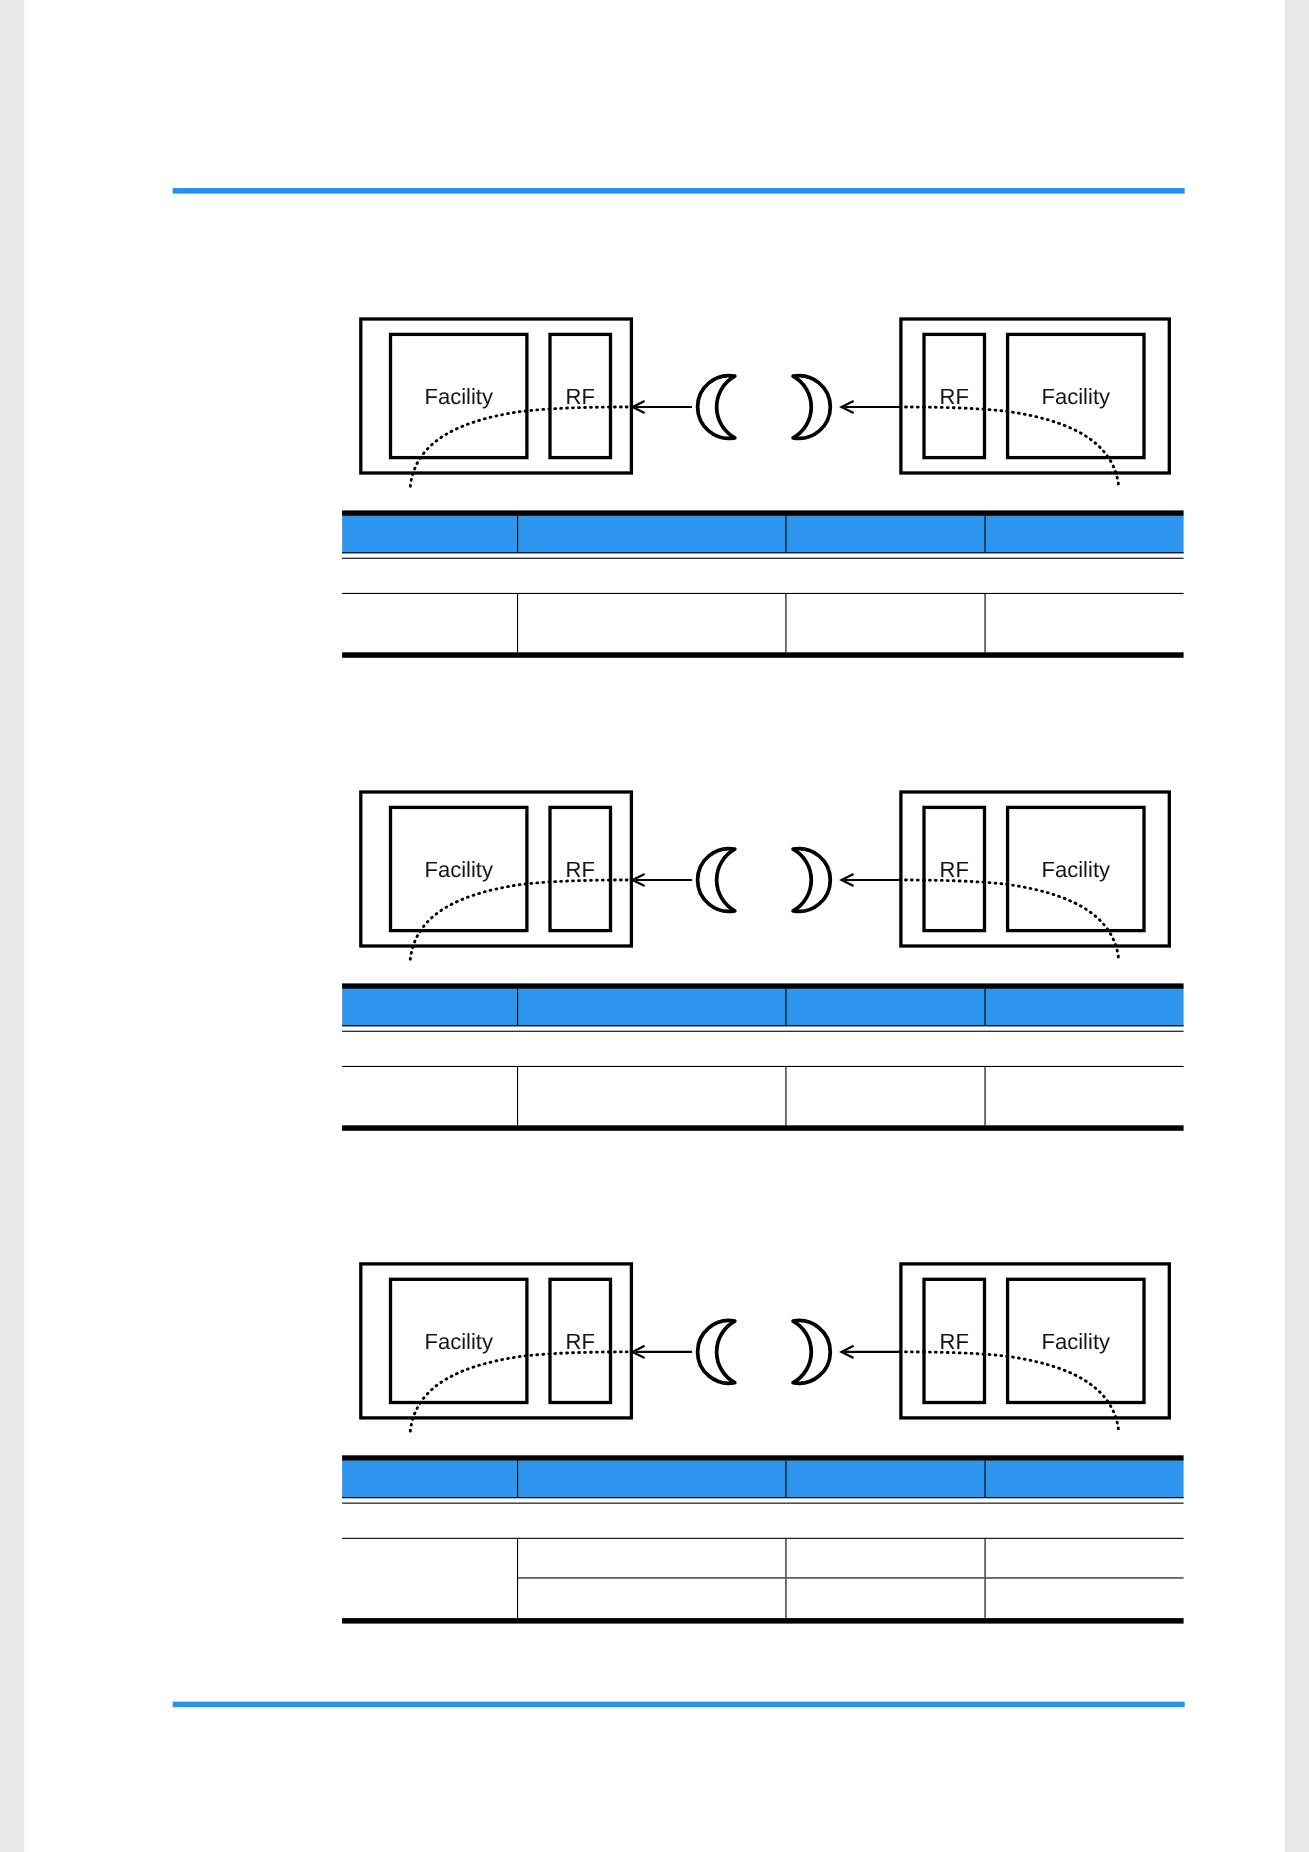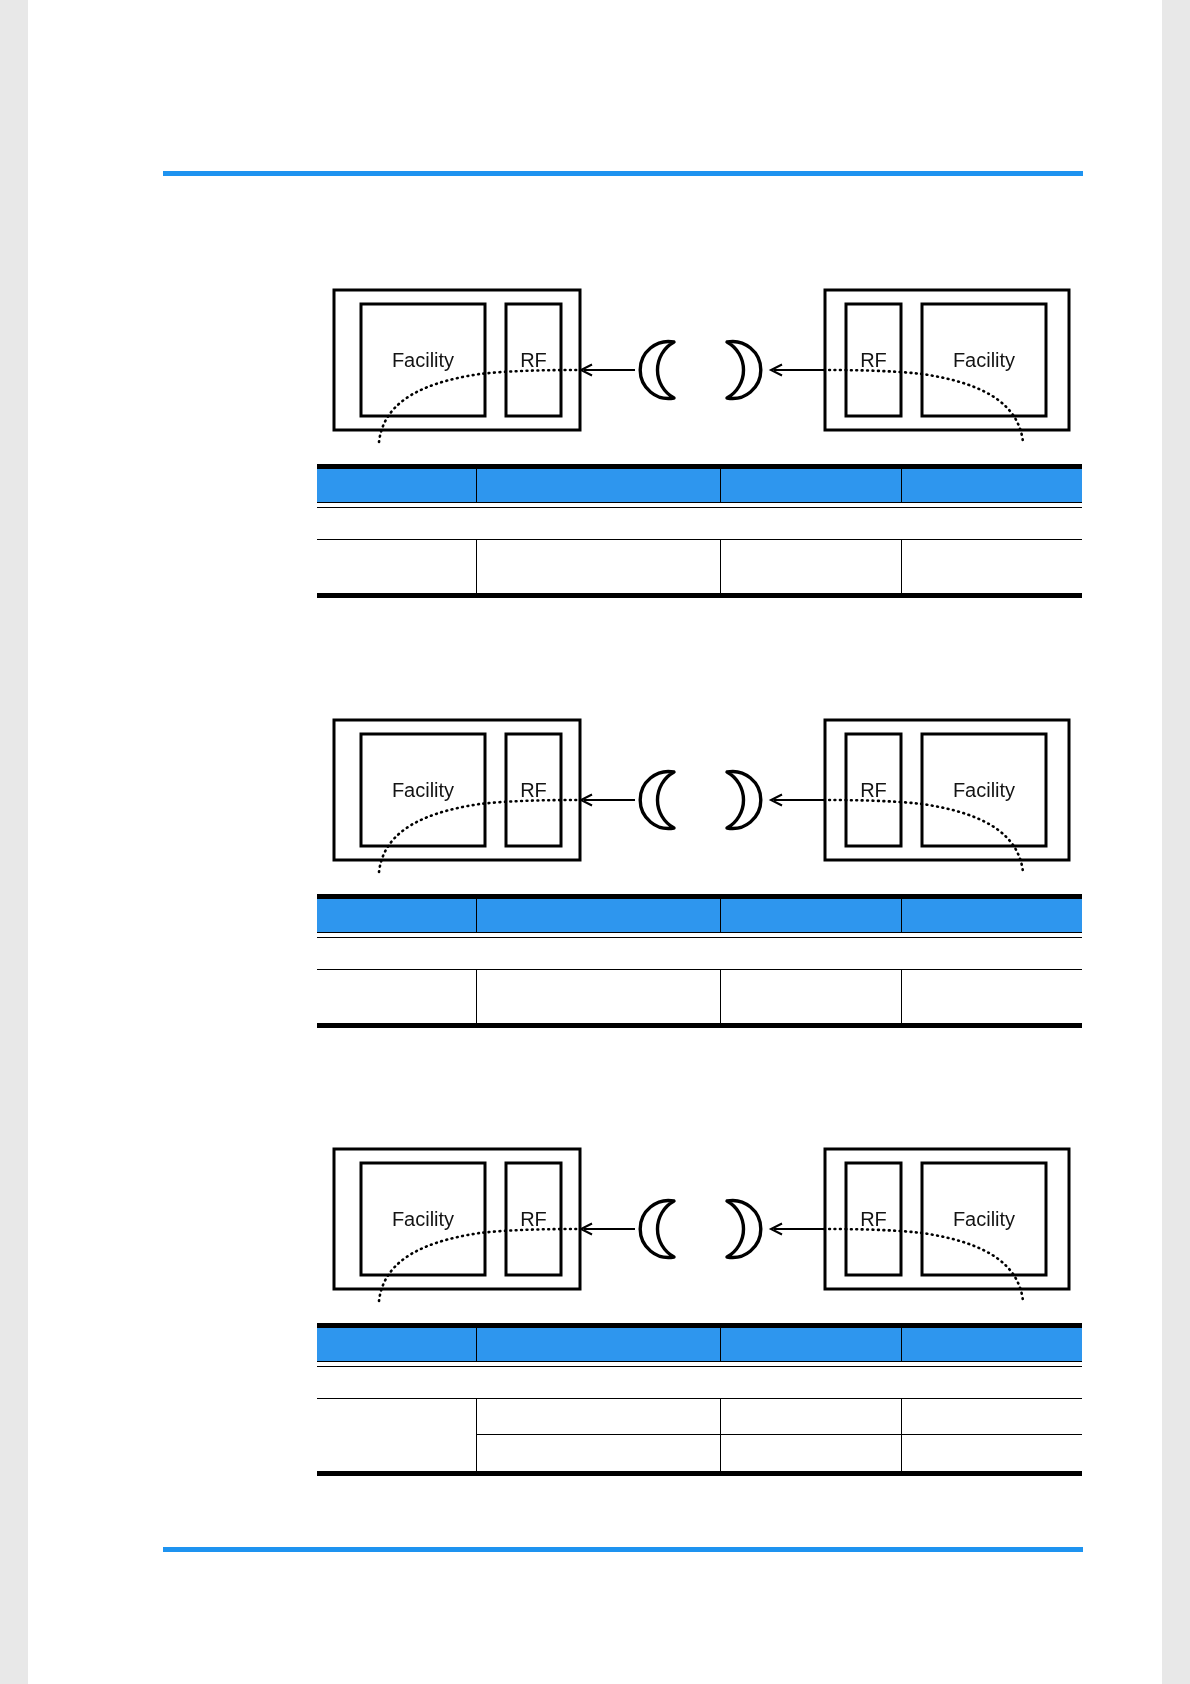--- a/index.html
+++ b/index.html
@@ -1,19 +1,20 @@
 <!DOCTYPE html>
 <html><head>
 <meta charset="utf-8">
 <style>
   html,body{margin:0;padding:0;background:#e8e8e8;}
   .page{
     position:relative;width:1134px;height:1684px;margin:0 auto;
     background:#ffffff;overflow:hidden;
     font-family:"Liberation Sans", sans-serif;
+    padding-left:12px;
   }
   .hrule{position:absolute;left:135px;width:920px;height:5px;}
   .diagram-svg{position:absolute;left:0;width:1190px;height:175px;}
   .tbl{position:absolute;left:289px;width:765px;}
   .thick{height:5px;background:#000;}
   .thead{display:flex;height:33px;border-bottom:1.4px solid #000;}
   .hcell{height:100%;box-sizing:border-box;}
   .hcell + .hcell{border-left:1.4px solid #000;}
   .c1{width:159px;} .c2{width:244px;} .c3{width:181px;} .c4{width:181px;}
   .rulegap{height:4px;border-bottom:1px solid #000;}

